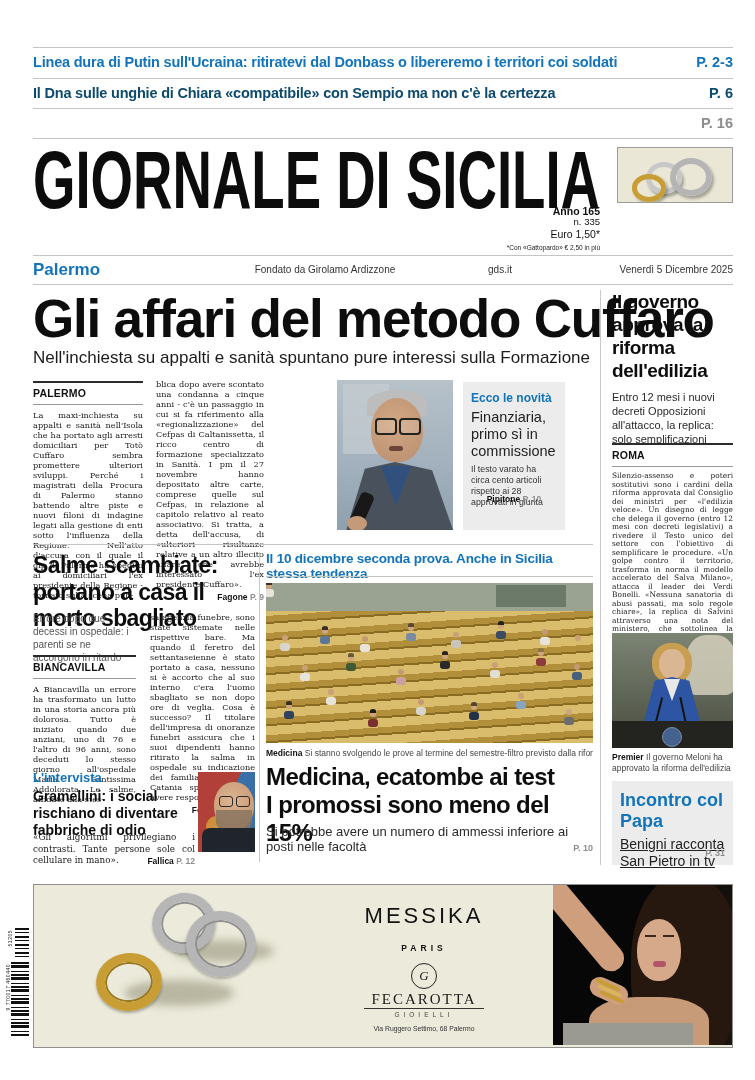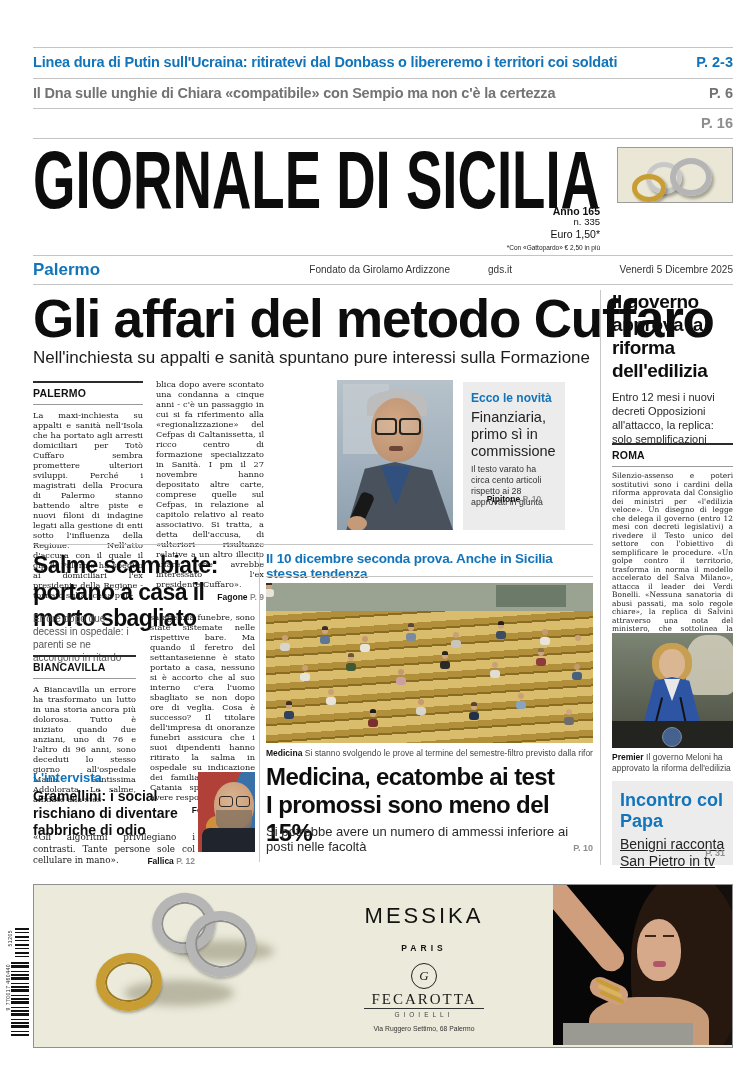--- a/index.html
+++ b/index.html
@@ -6,21 +6,21 @@
   #page{position:relative;width:755px;height:1080px;background:#ffffff;margin:0 auto;
         font-family:"Liberation Sans",sans-serif;color:#111;overflow:hidden;}
   .abs{position:absolute;}
   .rule{position:absolute;height:1px;background:#c4c4c4;}
   .vrule{position:absolute;width:1px;background:#c9c9c9;}
 
   
   .tophead{position:absolute;left:33px;width:640px;font-weight:bold;font-size:14.5px;
            letter-spacing:-.2px;white-space:nowrap;overflow:hidden;}
   .toppage{position:absolute;right:22px;font-weight:bold;font-size:14.5px;text-align:right;}
-  .c-blue{color:#1274ba;} .c-black{color:#737373;} .c-gray{color:#8d8d8d;}
+  .c-blue{color:#1274ba;} .c-black{color:#0c4a6e;} .c-gray{color:#8d8d8d;}
 
   
   #masthead-svg text{font-family:"Liberation Sans",sans-serif;font-weight:bold;fill:#0c0c0c;}
   .annoblock{position:absolute;left:400px;top:206px;width:200px;text-align:right;line-height:10.5px;}
   .anno1{font-size:10.5px;font-weight:bold;}
   .anno2{font-size:9.5px;}
   .anno3{font-size:10.5px;}
   .annonote{font-size:6.5px;color:#222;margin-top:3px;}
   .jewelthumb{position:absolute;left:617px;top:147px;width:114px;height:54px;background:#eae7d6;
               border:1px solid #9c9c9c;overflow:hidden;}
@@ -172,21 +172,21 @@
   </div>
   <div class="annoblock">
     <div class="anno1">Anno 165</div>
     <div class="anno2">n. 335</div>
     <div class="anno3" style="margin-top:2px;">Euro 1,50*</div>
     <div class="annonote">*Con «Gattopardo» € 2,50 in più</div>
   </div>
 
   <div class="rule" style="left:33px;top:255px;width:700px;"></div>
   <div class="edition">Palermo</div>
-  <div class="dl" style="left:200px;width:250px;text-align:right;">Fondato da Girolamo Ardizzone</div>
+  <div class="dl" style="left:200px;width:250px;text-align:center;">Fondato da Girolamo Ardizzone</div>
   <div class="dl" style="left:470px;width:60px;text-align:center;">gds.it</div>
   <div class="dl" style="right:22px;text-align:right;">Venerdì 5 Dicembre 2025</div>
   <div class="rule" style="left:33px;top:284px;width:700px;"></div>
 
   <div class="leadhead">Gli affari del metodo Cuffaro</div>
   <div class="leadsub">Nell'inchiesta su appalti e sanità spuntano pure interessi sulla Formazione</div>
 
   <div class="abs" style="left:33px;top:381px;width:110px;">
     <div class="kick">PALERMO</div>
     <div class="body" style="margin-top:5px;">La maxi-inchiesta su appalti e sanità nell'Isola che ha portato agli arresti domiciliari per Totò Cuffaro sembra promettere ulteriori sviluppi. Perché i magistrati della Procura di Palermo stanno battendo altre piste e nuovi filoni di indagine legati alla gestione di enti sotto l'influenza della Regione. Nell'atto d'accusa con il quale il gip di Palermo ha spedito ai domiciliari l'ex presidente della Regione - tornato sulla scena pub-</div>

